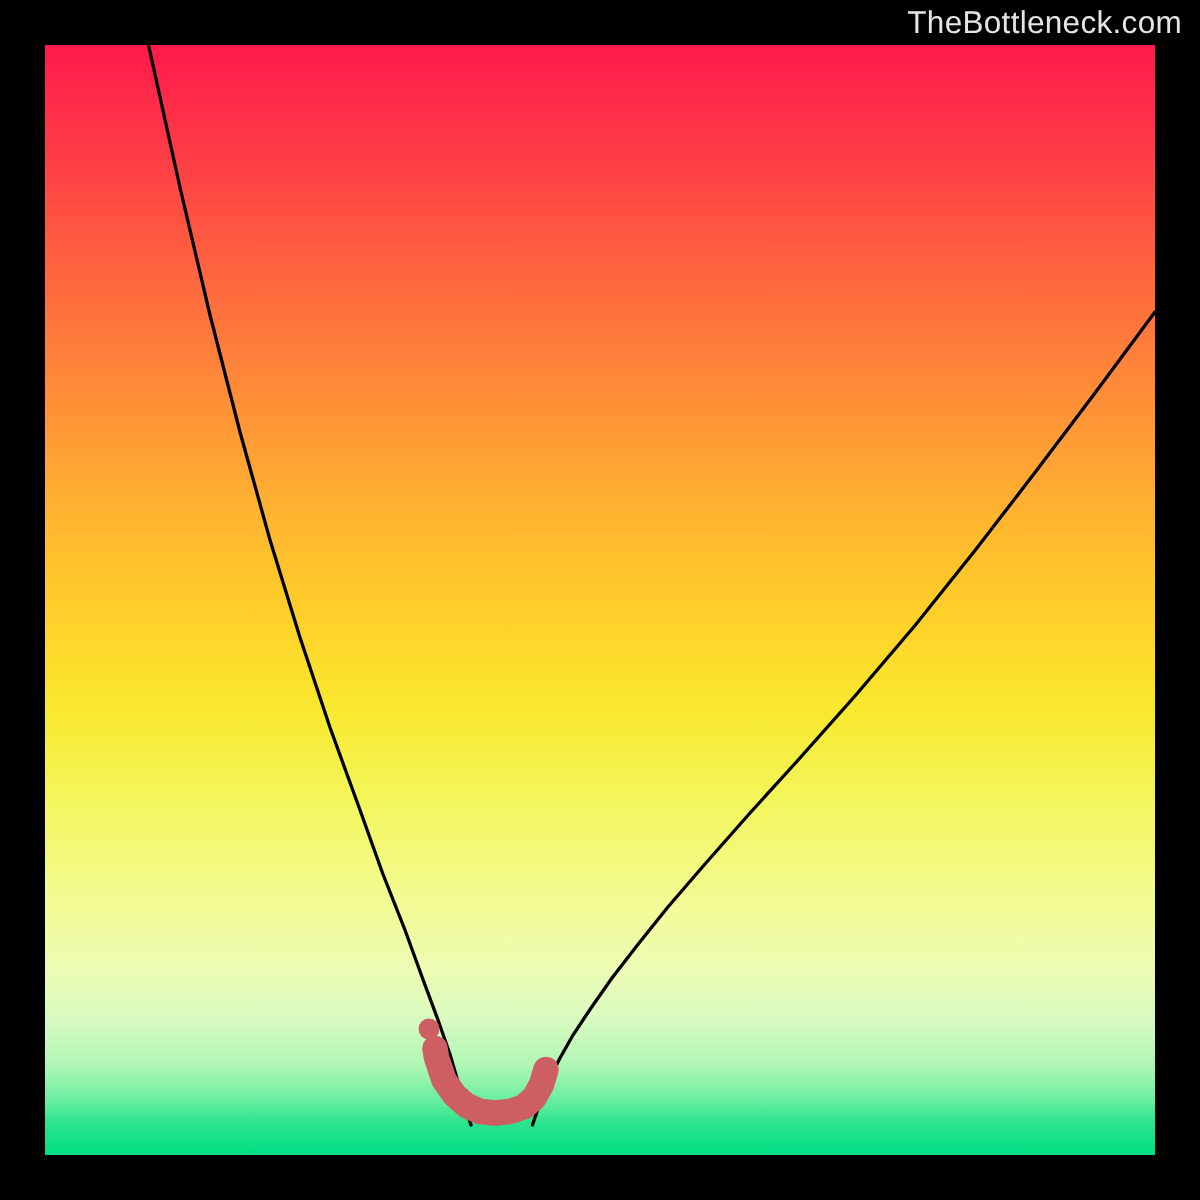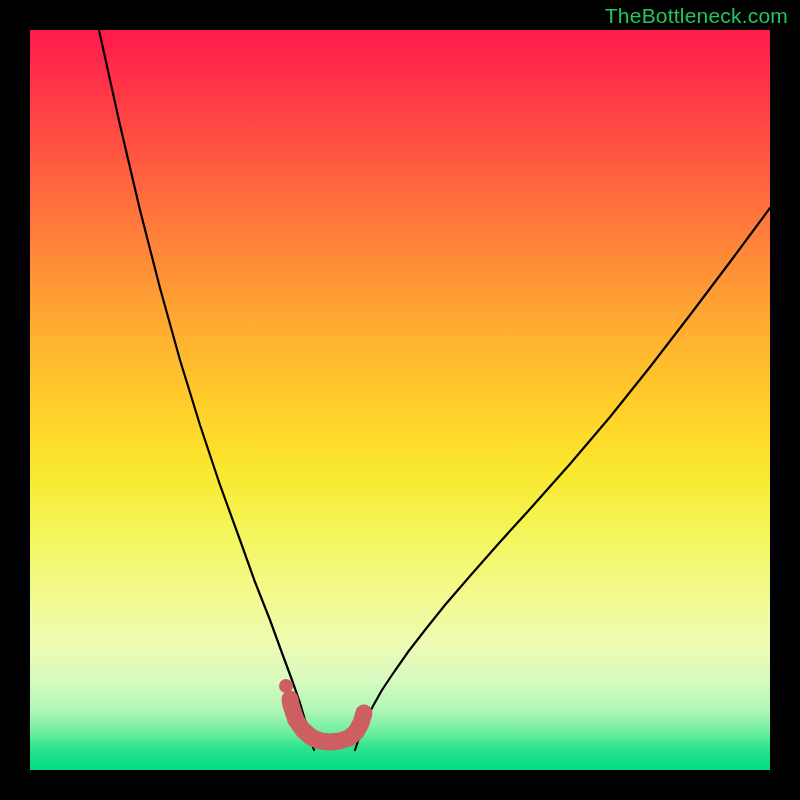--- a/index.html
+++ b/index.html
@@ -50,21 +50,21 @@
   svg.curves {
     position: absolute;
     inset: 0;
     width: 100%;
     height: 100%;
   }
   .watermark {
     position: absolute;
     top: 4px;
     right: 12px;
-    color: #22c55e;
+    color: #e5e5e5;
     font-size: 21px;
     font-weight: 500;
     letter-spacing: 0.2px;
     user-select: none;
   }
 </style>
 </head>
 <body>
 
 <div class="stage">

